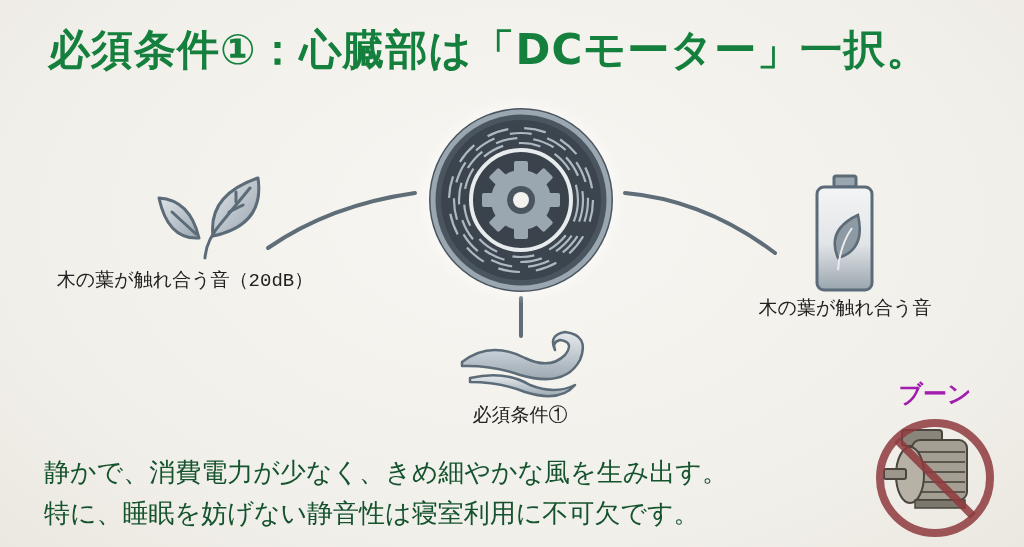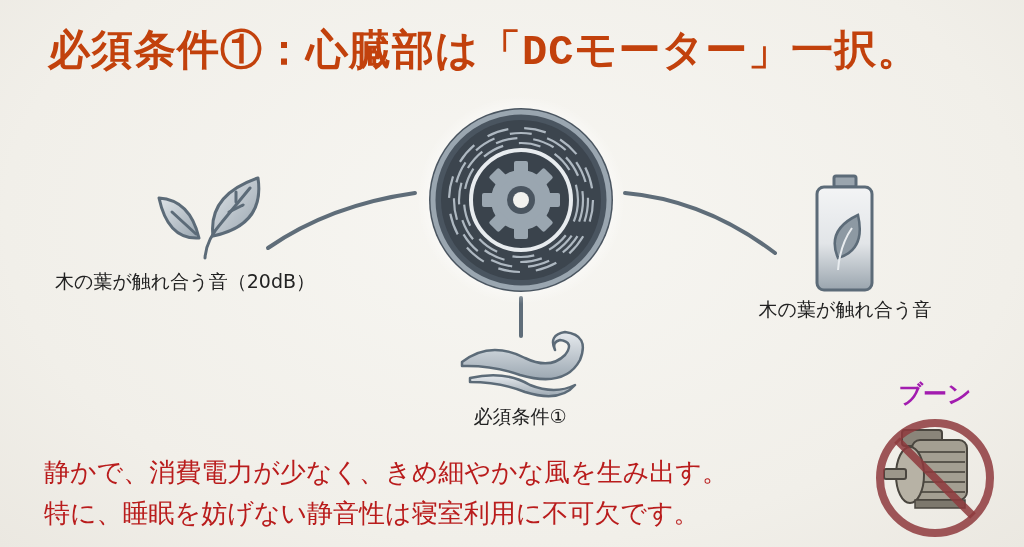--- a/index.html
+++ b/index.html
@@ -7,32 +7,31 @@
       width: 1024px; height: 547px; overflow: hidden;
       background: #f2f0eb;
       font-family: "DejaVu Sans", "Liberation Sans", sans-serif;
       color: #222;
       position: relative;
     }
     .stage { position: absolute; left: 0; top: 0; width: 1024px; height: 547px;
       background: radial-gradient(ellipse at 50% 40%, #f7f6f2 0%, #f1efe9 70%, #ebe8e1 100%); }
     .title {
       position: absolute; left: 48px; top: 22px; width: 930px;
-      font-size: 42px; font-weight: bold; letter-spacing: 1px; color: #c2410c;
+      font-size: 42px; font-weight: bold; letter-spacing: 1px; color: #15803d;
       white-space: nowrap;
-      font-family: Liberation Mono, monospace;
     }
-    .label { position: absolute; font-size: 19px; color: #222; text-align: center; line-height: 27px; white-space: nowrap; }
+    .label { position: absolute; font-size: 19px; color: #222; text-align: center; line-height: 27px; white-space: nowrap; font-family: Liberation Mono, monospace; }
     .label-leaf { left: 40px; top: 268px; width: 290px; }
     .label-wind { left: 420px; top: 403px; width: 200px; }
     .label-battery { left: 725px; top: 296px; width: 240px; }
     .body-text {
       position: absolute; left: 44px; top: 452px;
       font-family: "DejaVu Serif", "Liberation Serif", serif;
-      font-size: 26px; line-height: 41px; color: #b91c1c; white-space: nowrap;
+      font-size: 26px; line-height: 41px; color: #14532d; white-space: nowrap;
     }
     .noise-label { position: absolute; left: 880px; top: 378px; width: 110px; text-align: center;
       font-size: 24px; font-weight: bold; color: #a21caf; }
     svg.art { position: absolute; left: 0; top: 0; }
   </style>
 </head>
 <body>
 
 <div class="stage"></div>
 

